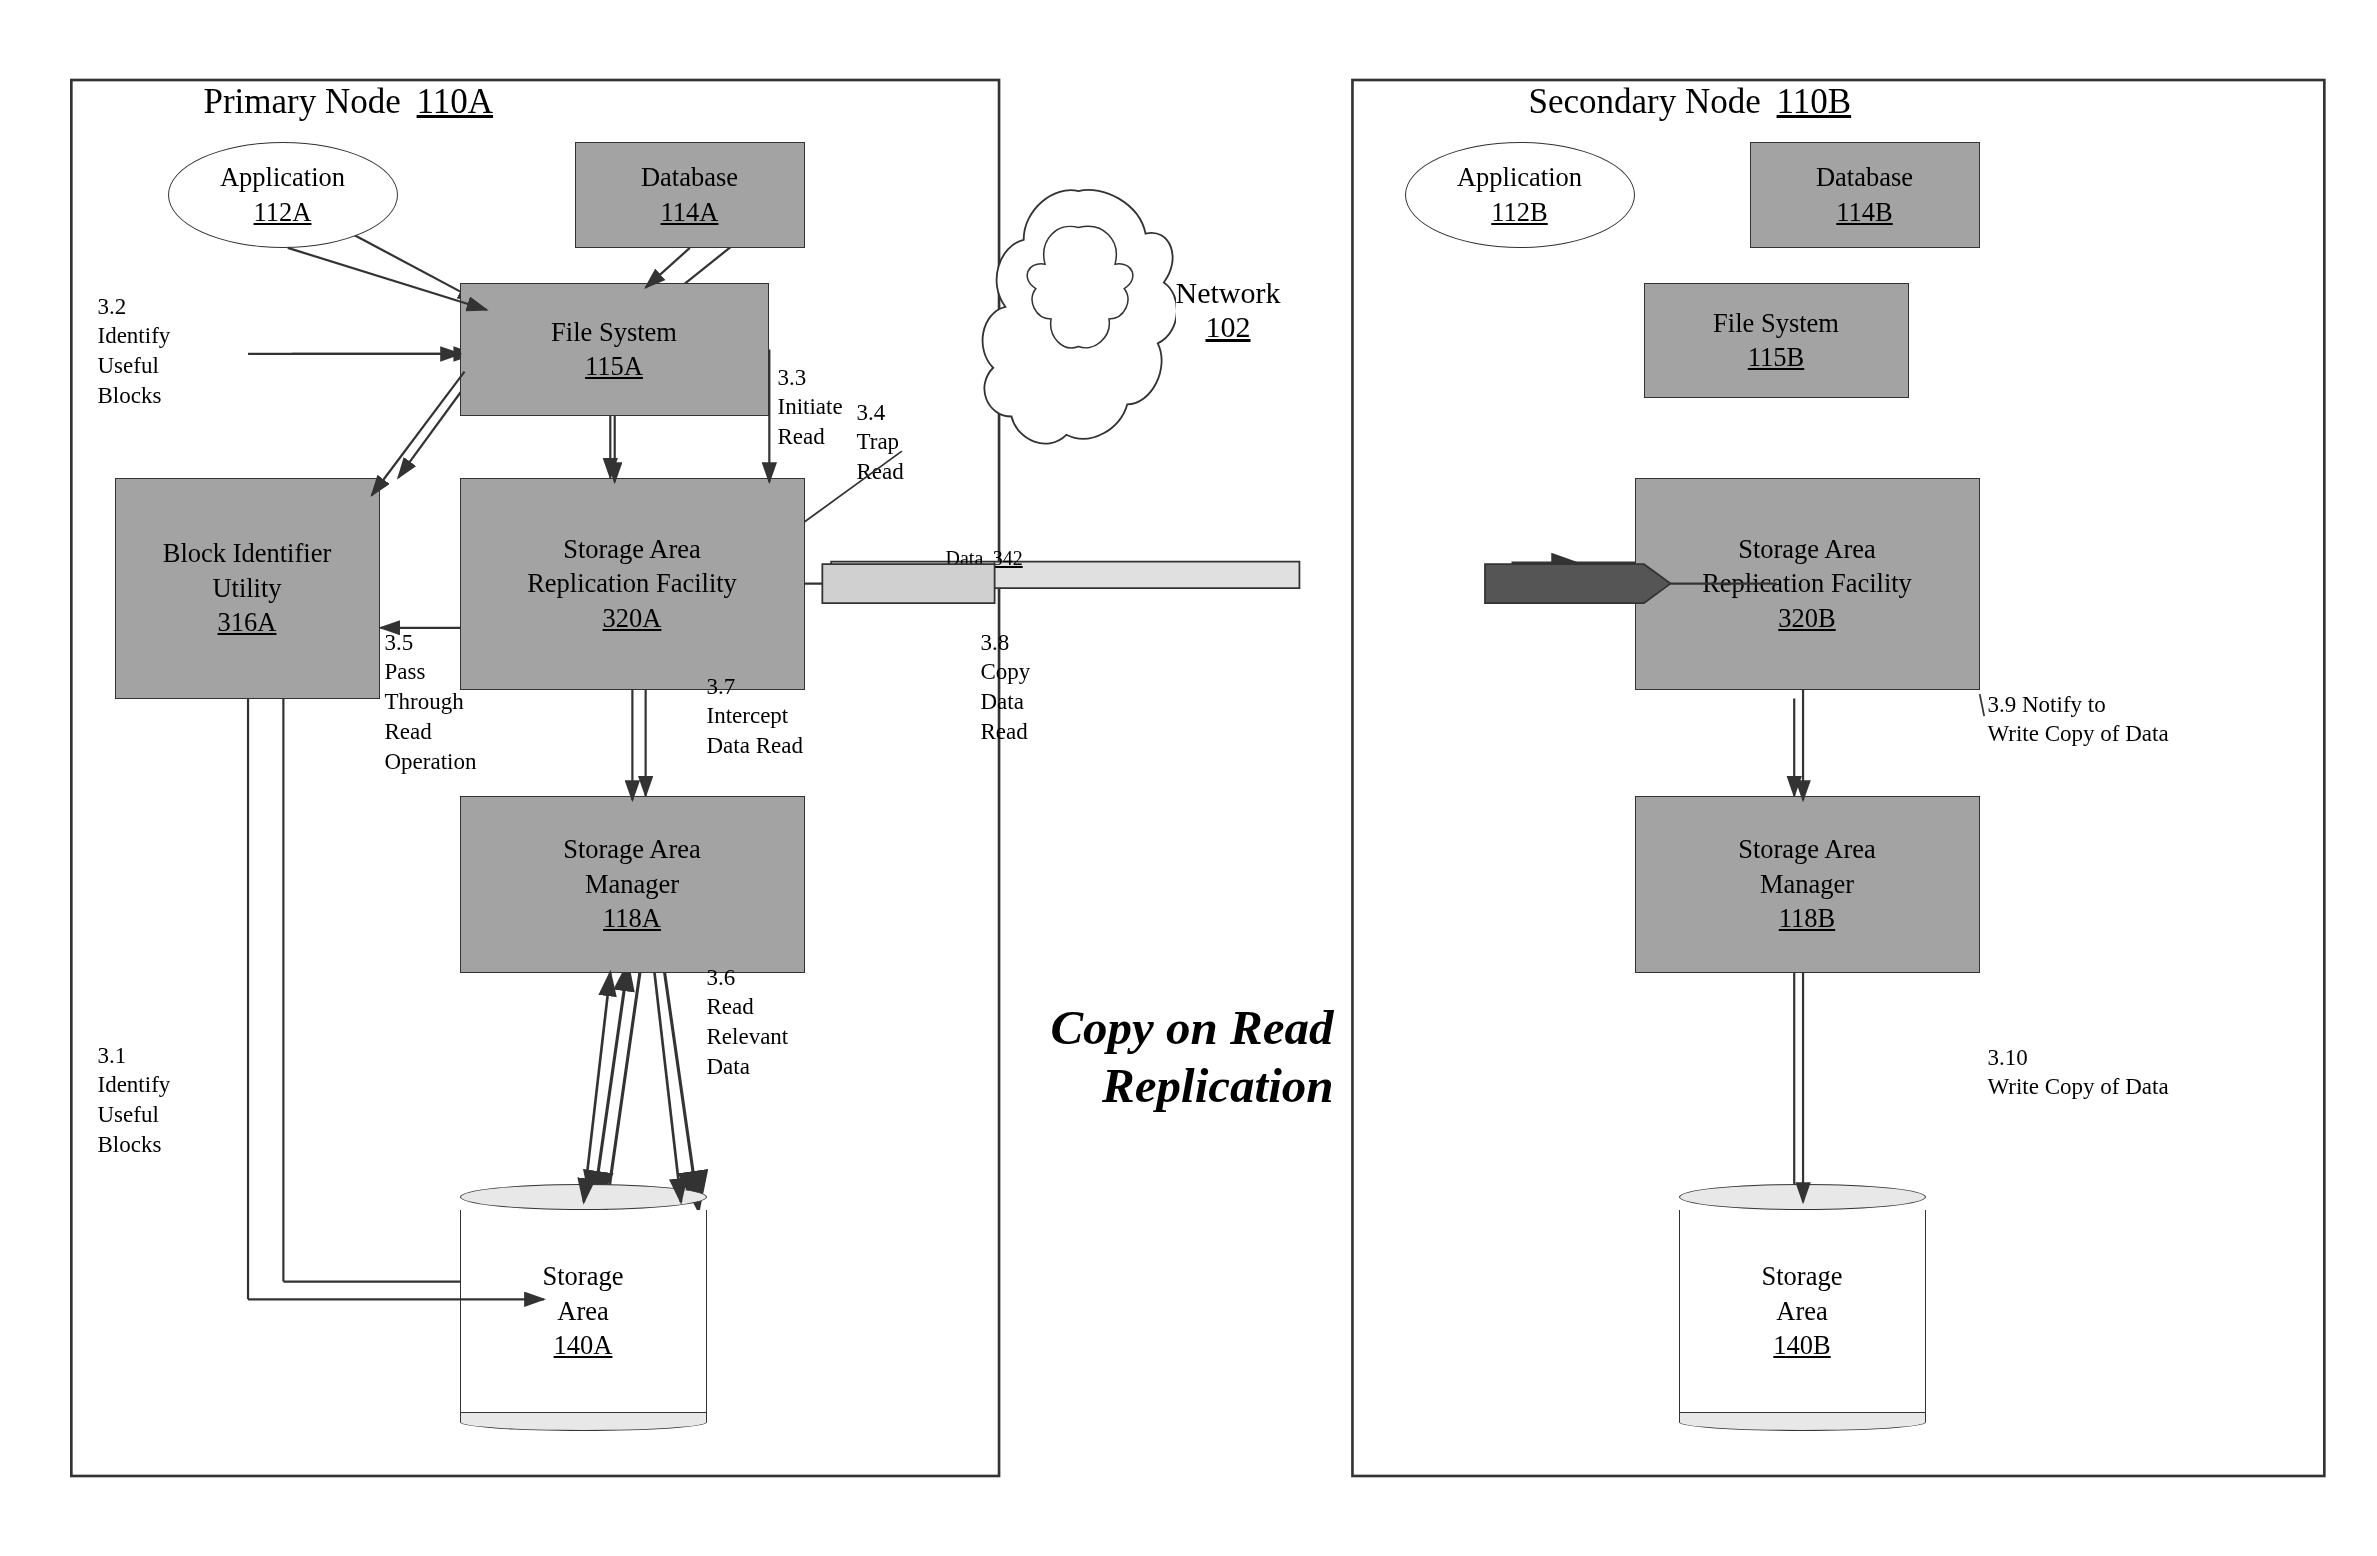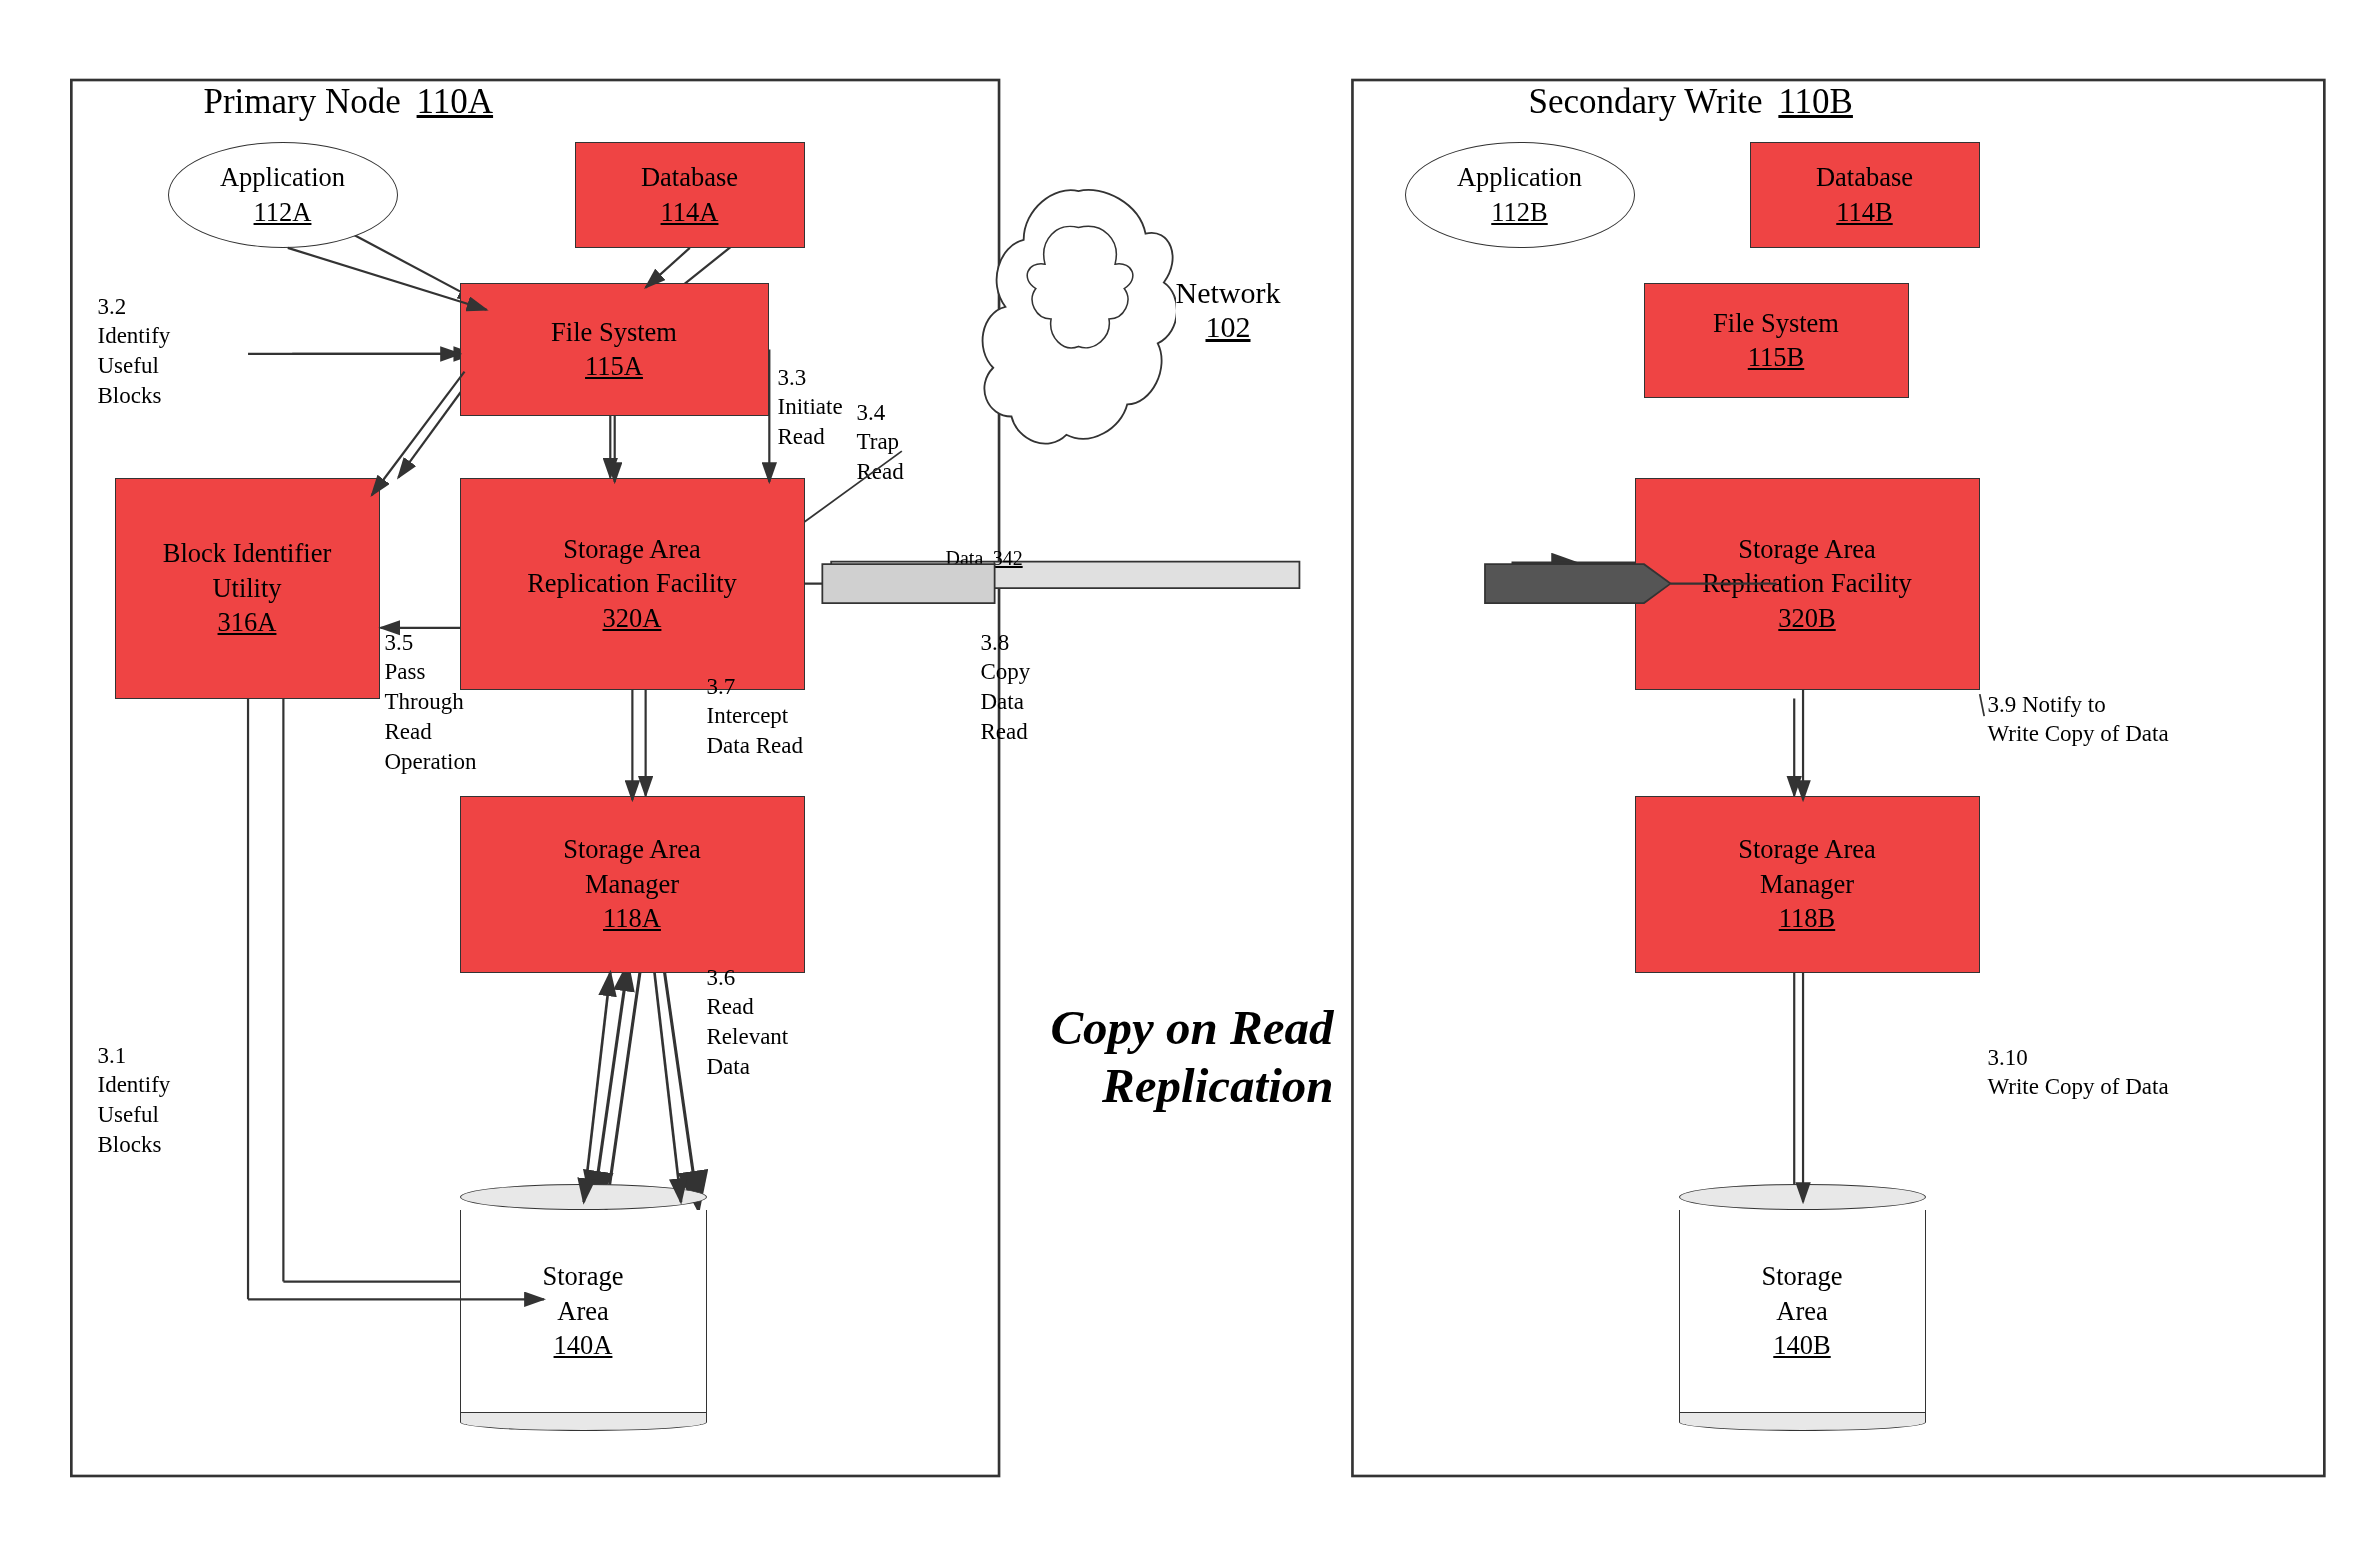--- a/index.html
+++ b/index.html
@@ -15,21 +15,21 @@
       position: absolute;
       top: 26.5px;
       left: 26.5px;
       width: 2324px;
       height: 1502px;
     }
     
     .comp-box {
       position: absolute;
       border: 1.8px solid #333;
-      background: #ef4444;
+      background: #a3a3a3;
       display: flex;
       align-items: center;
       justify-content: center;
       text-align: center;
       font-size: 26.5px;
       line-height: 1.3;
     }
     
     .comp-oval {
       position: absolute;
@@ -155,21 +155,21 @@
     <line x1="300" y1="370" x2="505" y2="370" stroke="#333" stroke-width="2.5" marker-end="url(#arrowhead)"></line>
 
   </svg>
 
   <div style="position:absolute; top:55px; left:177px; font-size:35px; text-align:center;">
     <span>Primary Node</span>
     <span style="text-decoration:underline; margin-left:7px;">110A</span>
   </div>
 
   <div style="position:absolute; top:55px; left:1502px; font-size:35px; text-align:center;">
-    <span>Secondary Write</span>
+    <span>Secondary Node</span>
     <span style="text-decoration:underline; margin-left:7px;">110B</span>
   </div>
 
   <div class="comp-oval" style="left:141px; top:115px; width:230px; height:106px;">
     <div>
       <div>Application</div>
       <div><span style="text-decoration:underline;">112A</span></div>
     </div>
   </div>
 

